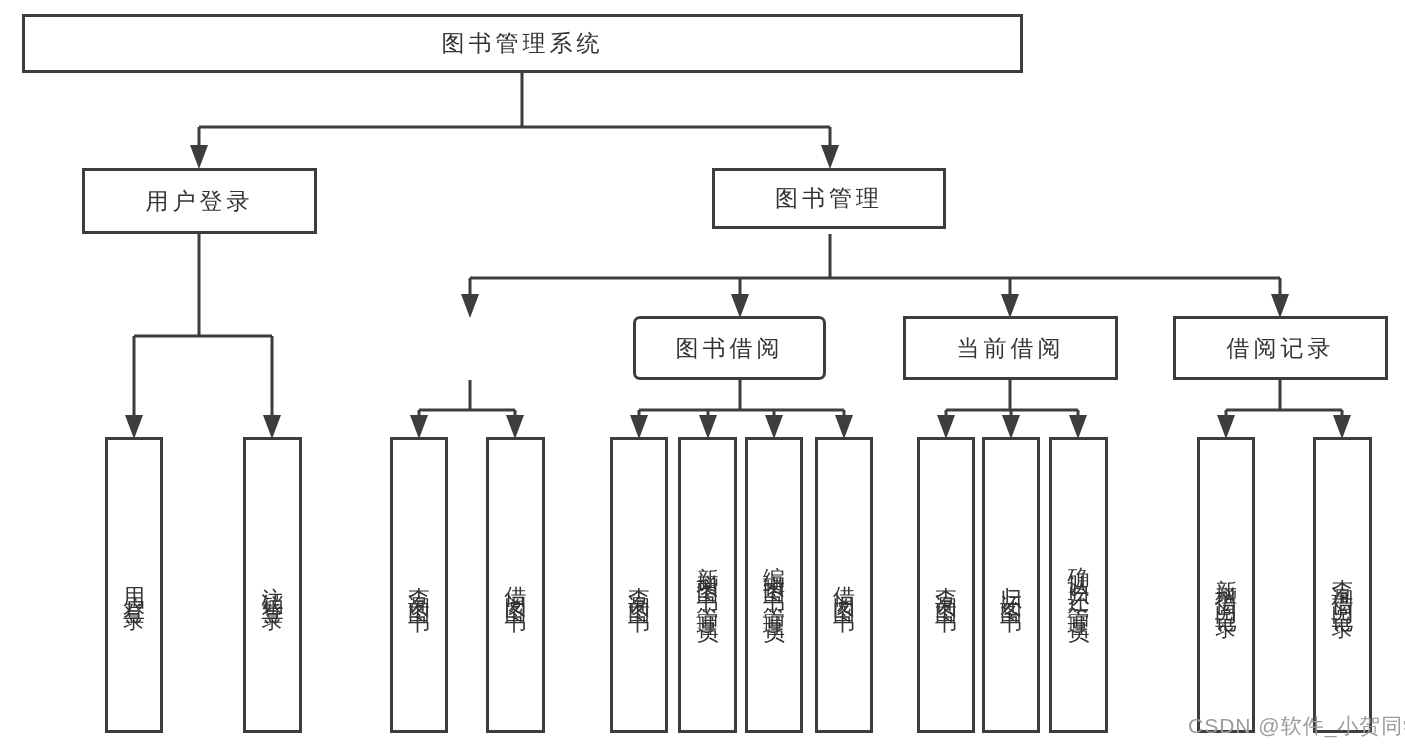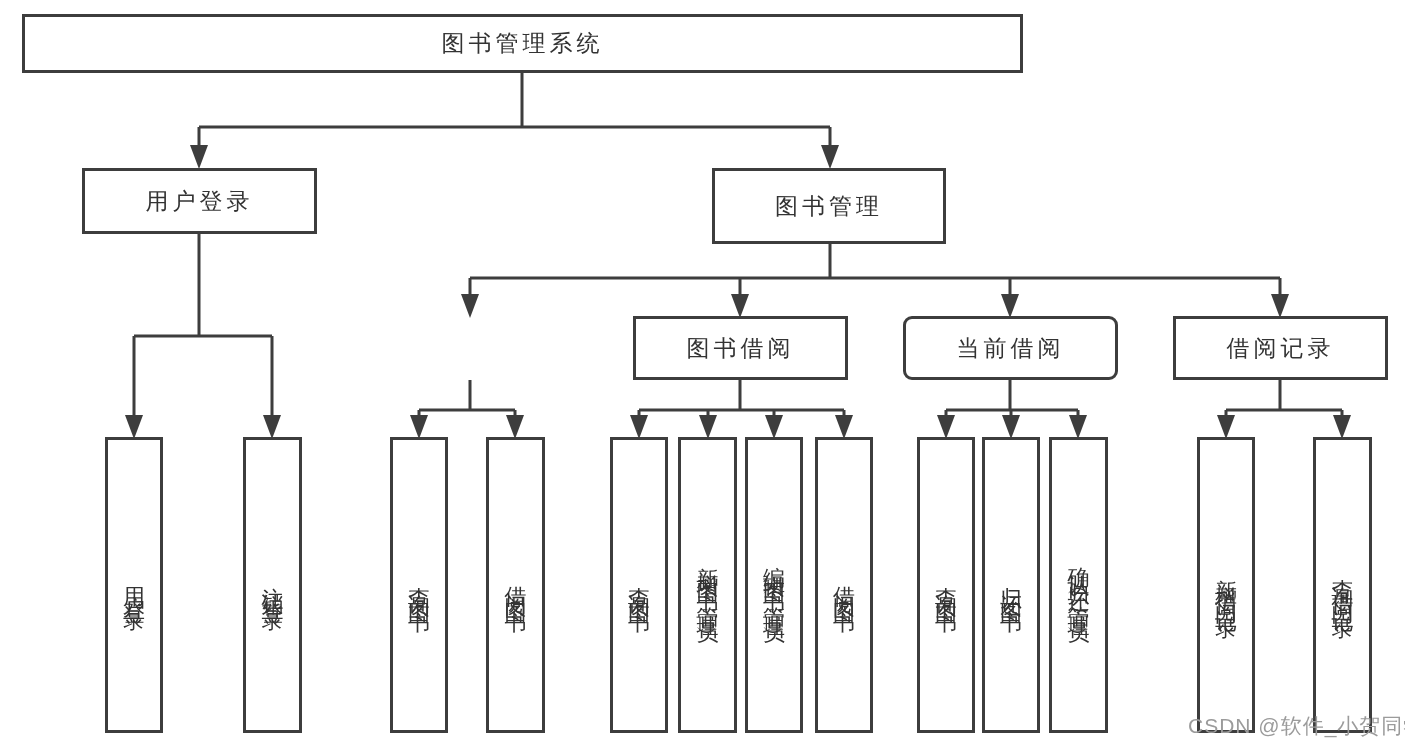--- a/index.html
+++ b/index.html
@@ -113,24 +113,24 @@
       <polygon points="1002,415 1020,415 1011,439"></polygon>
       <polygon points="1069,415 1087,415 1078,439"></polygon>
       <polygon points="1217,415 1235,415 1226,439"></polygon>
       <polygon points="1333,415 1351,415 1342,439"></polygon>
     </g>
   </svg>
 
   <div class="node h-node" style="left:22px; top:14px; width:1001px; height:59px;">图书管理系统</div>
 
   <div class="node h-node" style="left:82px; top:168px; width:235px; height:66px;">用户登录</div>
-  <div class="node h-node" style="left:712px; top:168px; width:234px; height:76px;">图书管理</div>
+  <div class="node h-node" style="left:712px; top:168px; width:234px; height:61px;">图书管理</div>
 
-  <div class="node h-node" style="left:633px; top:316px; width:215px; height:64px;">图书借阅</div>
-  <div class="node h-node" style="left:903px; top:316px; width:215px; height:64px;border-radius:9px;">当前借阅</div>
+  <div class="node h-node" style="left:633px; top:316px; width:193px; height:64px;border-radius:7px;">图书借阅</div>
+  <div class="node h-node" style="left:903px; top:316px; width:215px; height:64px;">当前借阅</div>
   <div class="node h-node" style="left:1173px; top:316px; width:215px; height:64px;">借阅记录</div>
 
   <div class="node v-node" style="left:105px; top:437px; width:58px; height:296px;">用户登录</div>
   <div class="node v-node" style="left:243px; top:437px; width:59px; height:296px;">注销登录</div>
   <div class="node v-node" style="left:390px; top:437px; width:58px; height:296px;">查询图书</div>
   <div class="node v-node" style="left:486px; top:437px; width:59px; height:296px;">借阅图书</div>
   <div class="node v-node" style="left:610px; top:437px; width:58px; height:296px;">查询图书</div>
   <div class="node v-node" style="left:678px; top:437px; width:59px; height:296px;">新增图书（管理员）</div>
   <div class="node v-node" style="left:745px; top:437px; width:58px; height:296px;">编辑图书（管理员）</div>
   <div class="node v-node" style="left:815px; top:437px; width:58px; height:296px;">借阅图书</div>

